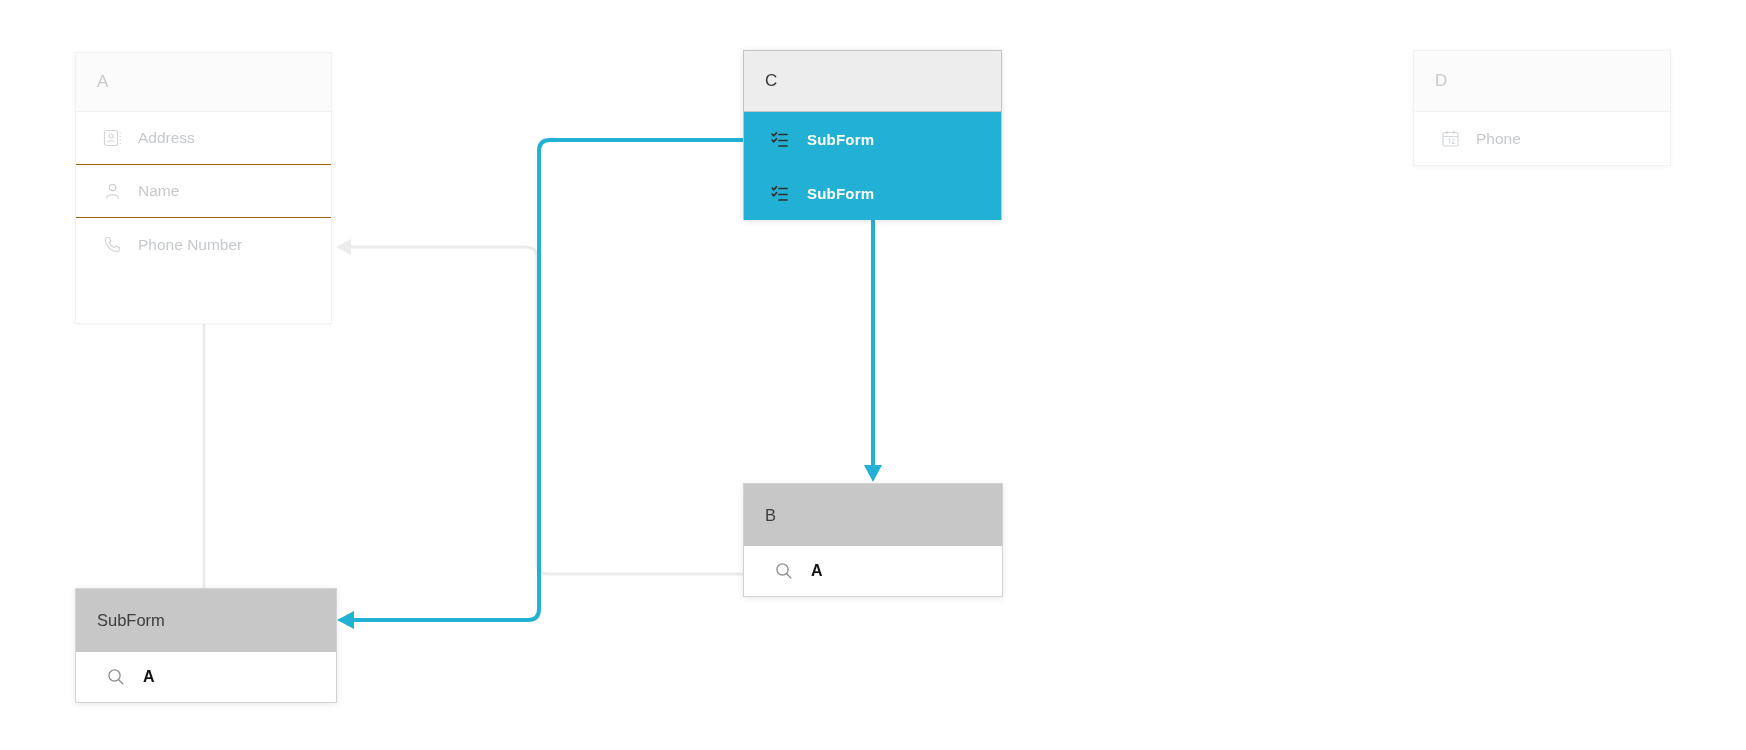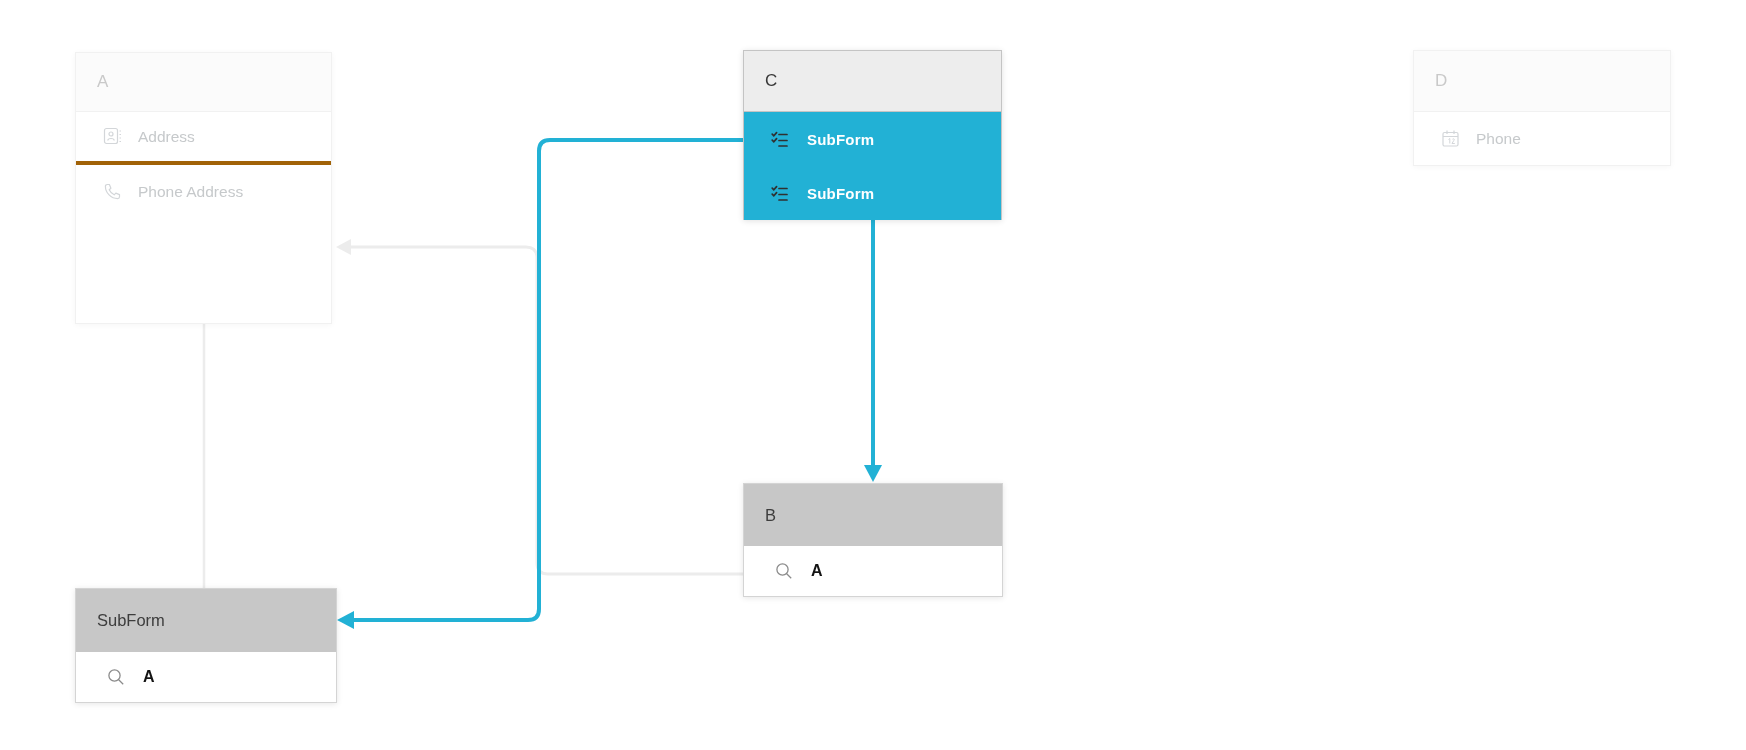--- a/index.html
+++ b/index.html
@@ -9,21 +9,21 @@
   .canvas{position:absolute;inset:0;}
   svg.wires{position:absolute;left:0;top:0;z-index:1;}
   .form{position:absolute;z-index:2;background:#fff;box-sizing:border-box;}
   .form .hd{display:flex;align-items:center;box-sizing:border-box;padding-left:21px;}
   .form .row{display:flex;align-items:center;box-sizing:border-box;}
 
   
   .form.faded{border:1px solid #f1f1f1;box-shadow:0 1px 6px rgba(0,0,0,.04);}
   .form.faded .hd{background:#fbfbfb;border-bottom:1px solid #f1f1f1;
                   color:#c9c9c9;font-size:17px;}
-  .form.faded .row{border-bottom:4px solid #a16207;color:#c6c9cb;font-size:15.5px;}
+  .form.faded .row{border-bottom:1px solid #a16207;color:#c6c9cb;font-size:15.5px;}
   .form.faded .row:last-child{border-bottom:none;}
   .form.faded .row .ic{margin-left:27px;width:19px;height:19px;flex:0 0 19px;}
   .form.faded .row .lbl{margin-left:16px;}
 
   
   .form.active{border:1px solid #c4c4c4;box-shadow:0 1px 6px rgba(0,0,0,.12);}
   .form.active .hd{background:#ededed;border-bottom:1px solid #c4c4c4;
                    color:#383838;font-size:17px;}
   .form.active .row{background:#22b1d5;color:#ffffff;font-weight:bold;font-size:15px;}
   .form.active .row .ic{margin-left:26px;width:19px;height:19px;flex:0 0 19px;}
@@ -95,24 +95,35 @@
           <path d="M4.8 13.5 C4.8 10.8 11.2 10.8 11.2 13.5"></path>
           <path d="M16.5 4 h1.5 M16.5 7.5 h1.5 M16.5 11 h1.5 M16.5 14.5 h1.5"></path>
         </g>
           </svg>
       </span>
       <span class="lbl">Address</span>
     </div>
     <div class="row">
       <span class="ic">
         <svg viewBox="0 0 19 19">
+            <g fill="none" stroke="#ccd0d3" stroke-width="1.2">
+          <circle cx="9.5" cy="5.5" r="3.2"></circle>
+          <path d="M3.5 16.5 C3.5 11.5 15.5 11.5 15.5 16.5"></path>
+        </g>
+          </svg>
+      </span>
+      <span class="lbl">Name</span>
+    </div>
+    <div class="row">
+      <span class="ic">
+        <svg viewBox="0 0 19 19">
             <path fill="none" stroke="#d3d6d9" stroke-width="1.2" stroke-linejoin="round" d="M4.2 2.5 C3.2 2.5 2.4 3.3 2.4 4.3 C2.4 10.9 8.1 16.6 14.7 16.6 C15.7 16.6 16.5 15.8 16.5 14.8 L16.5 12.6 L12.8 11.1 L11.2 12.8 C8.8 11.7 7.3 10.2 6.2 7.8 L7.9 6.2 L6.4 2.5 Z"></path>
           </svg>
       </span>
-      <span class="lbl">Phone Address</span>
+      <span class="lbl">Phone Number</span>
     </div>
   </div>
 
   <div class="form active" id="form-c">
     <div class="hd">
       <span>C</span>
     </div>
     <div class="row">
       <span class="ic">
         <svg viewBox="0 0 19 19">

